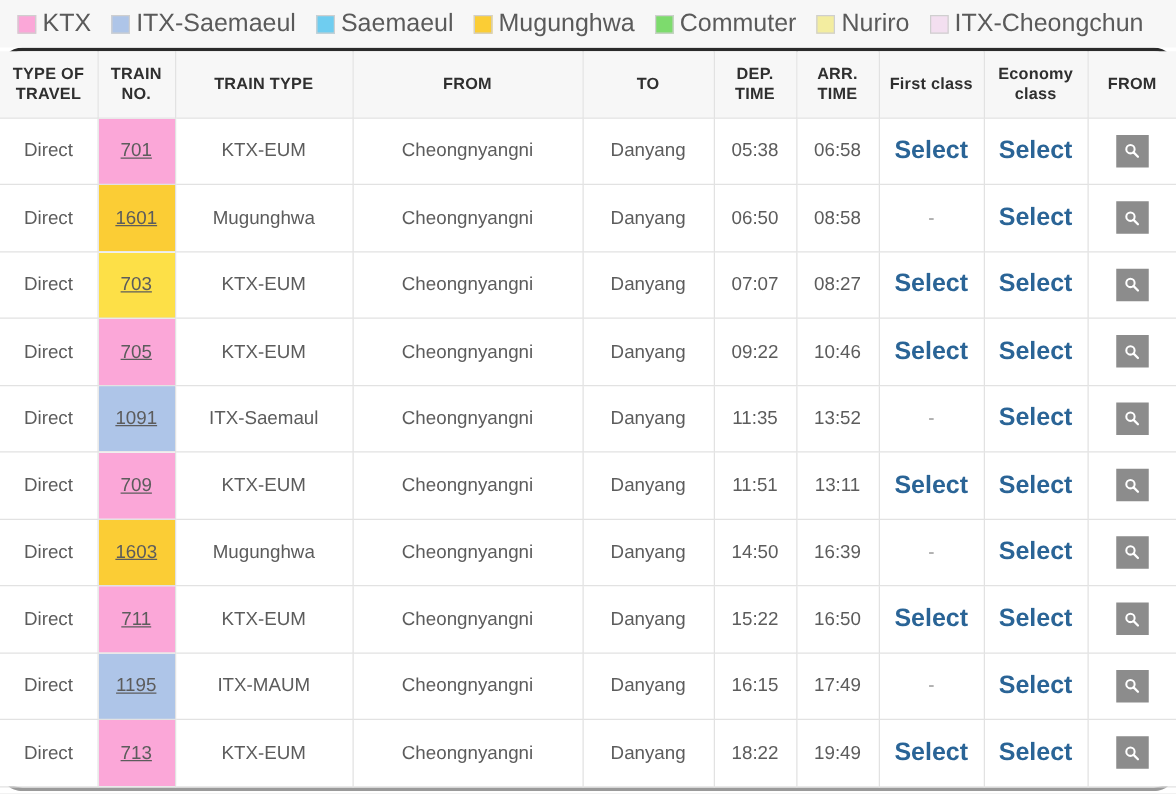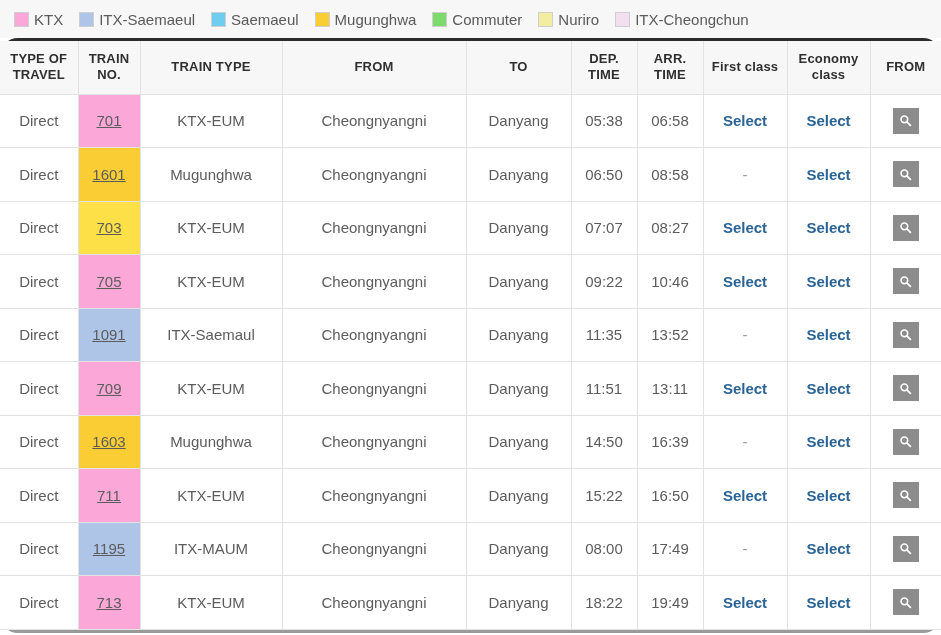--- a/index.html
+++ b/index.html
@@ -32,21 +32,21 @@
   }
   .legend-swatch {
     width: 15px;
     height: 15px;
     border: 1px solid #cfcfcf;
     box-sizing: border-box;
     margin-right: 5px;
     flex: 0 0 auto;
   }
   .legend-label {
-    font-size: 15px;
+    font-size: 20px;
     color: #5a5a5a;
     line-height: 1;
   }
 
   
   .table-wrap {
     border-top: 3px solid #2b2b2b;
     border-bottom: 3px solid #9a9a9a;
     border-radius: 18px;
   }
@@ -87,21 +87,21 @@
   }
   td.train-no {
     font-size: 15px;
     color: #4a4a4a;
     text-decoration: underline;
   }
   td.fare-cell { padding: 0; }
 
   .select-link {
     color: #2a6496;
-    font-size: 15px;
+    font-size: 20px;
     font-weight: bold;
     text-decoration: none;
     cursor: pointer;
   }
   .dash {
     color: #9a9a9a;
     font-size: 15px;
   }
 
   .fare-btn {
@@ -344,21 +344,21 @@
                 </svg>
               </span>
             </button></td>
         </tr>
         <tr>
           <td>Direct</td>
           <td class="train-no" style="background: rgb(174, 197, 232);">1195</td>
           <td>ITX-MAUM</td>
           <td>Cheongnyangni</td>
           <td>Danyang</td>
-          <td>08:00</td>
+          <td>16:15</td>
           <td>17:49</td>
           <td><span class="dash">-</span></td>
           <td><a class="select-link">Select</a></td>
           <td class="fare-cell"><button class="fare-btn">
               <span>
                 <svg width="13" height="13" viewBox="0 0 16 16" aria-hidden="true">
                   <circle cx="6.6" cy="6.6" r="4.1" fill="none" stroke="#ffffff" stroke-width="2"></circle>
                   <line x1="9.7" y1="9.7" x2="14" y2="14" stroke="#ffffff" stroke-width="2.2" stroke-linecap="round"></line>
                 </svg>
               </span>

